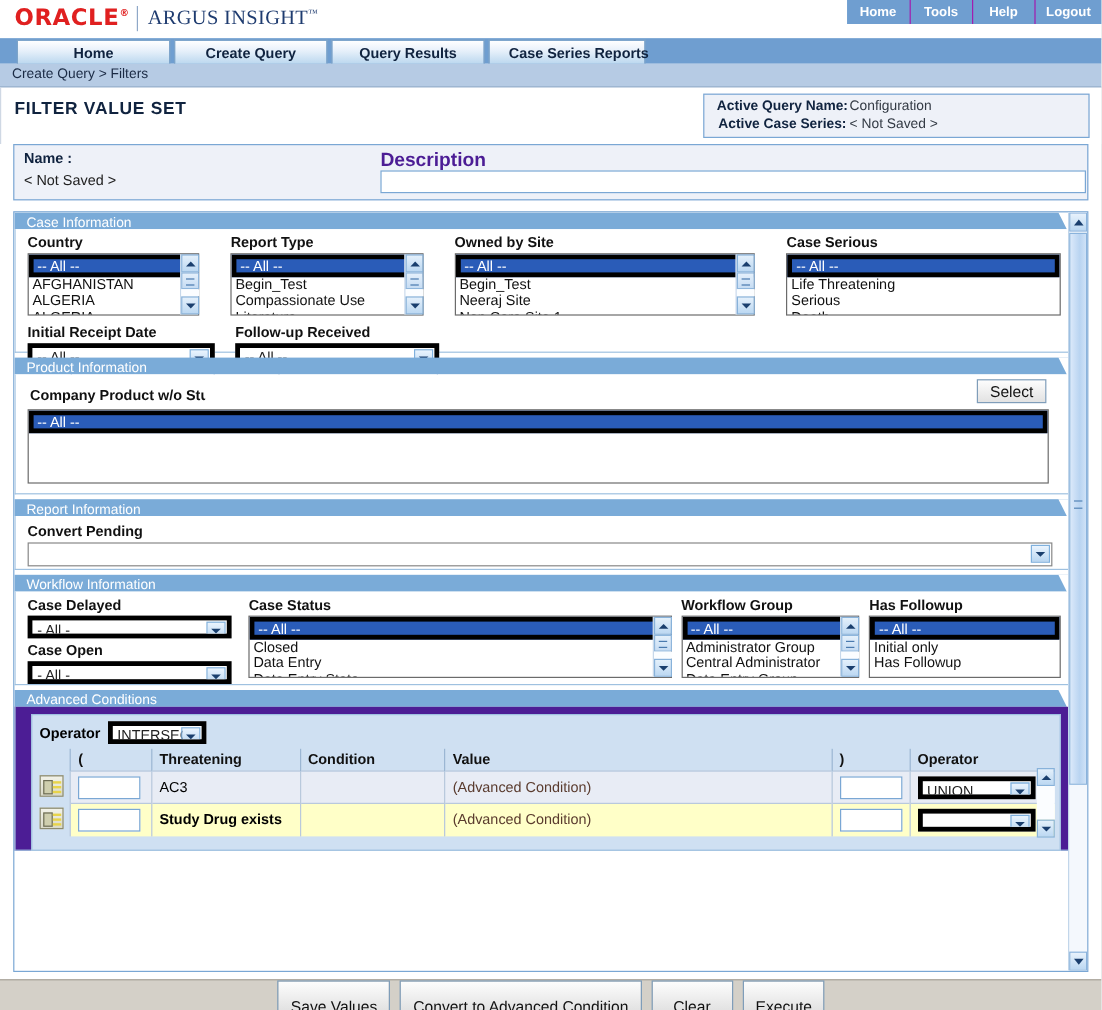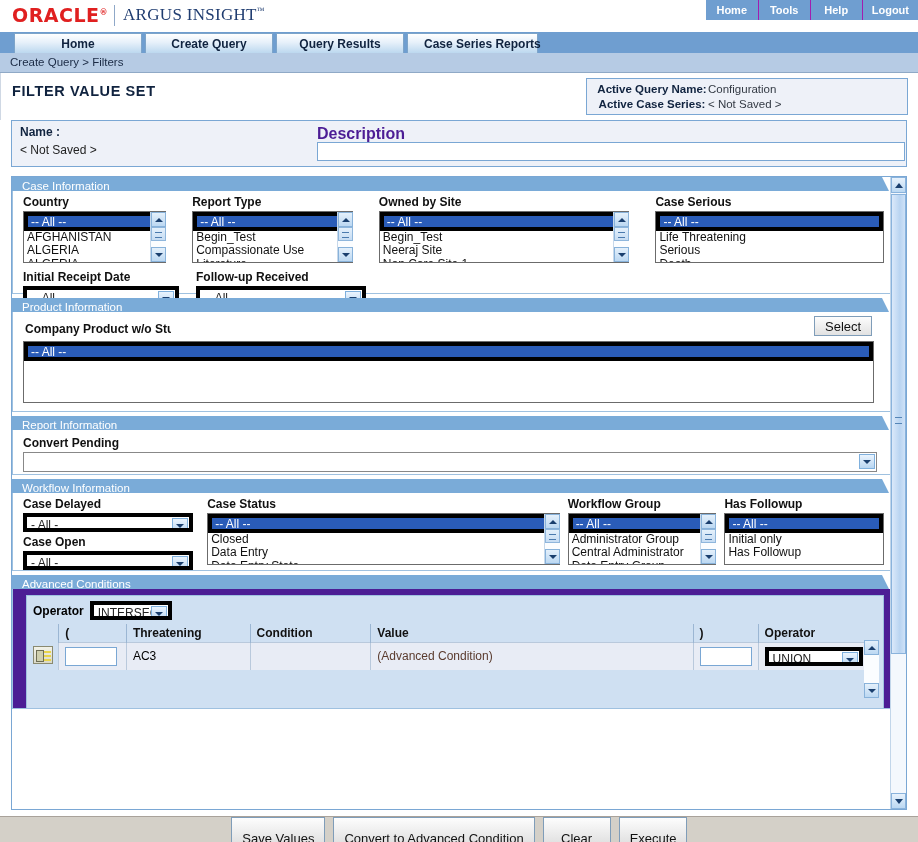--- a/index.html
+++ b/index.html
@@ -810,20 +810,40 @@
                   <td>
                     <input class="ac-cellinput" value="" style="">
                   </td>
                   <td>
                     <div class="sel" style="width:98px;background:#fff">
                       <span>UNION</span>
                       <span class="arrow"></span>
                     </div>
                   </td>
                 </tr>
+                <tr class="r2">
+                  <td class="icocell">
+                    <span class="ac-icon"></span>
+                  </td>
+                  <td>
+                    <input class="ac-cellinput" value="" style="">
+                  </td>
+                  <td class="ac-attr-b">Study Drug exists</td>
+                  <td></td>
+                  <td class="ac-val">(Advanced Condition)</td>
+                  <td>
+                    <input class="ac-cellinput" value="" style="">
+                  </td>
+                  <td>
+                    <div class="sel" style="width:98px;background:#fff">
+                      <span></span>
+                      <span class="arrow"></span>
+                    </div>
+                  </td>
+                </tr>
               </tbody>
             </table>
 
             <div class="ac-sb">
               <div class="sb-btn sb-up" style="position:absolute;top:0;left:0"></div>
               <div class="sb-track" style="top:15px;bottom:15px"></div>
               <div class="sb-btn sb-dn"></div>
             </div>
 
           </div>

